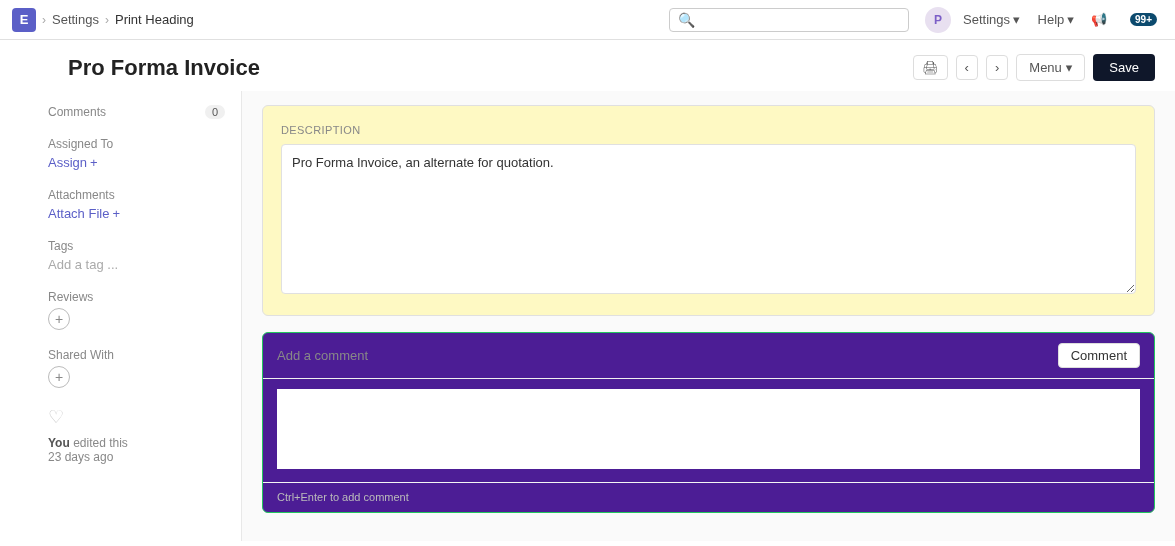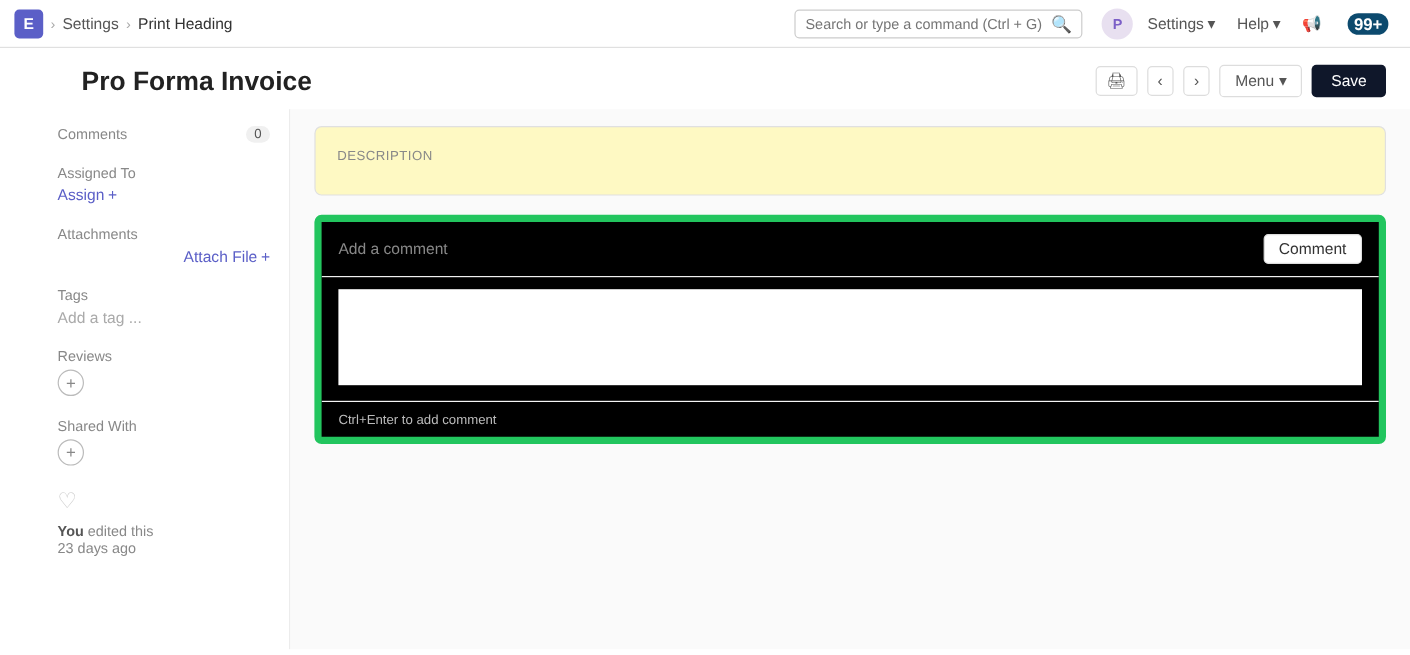--- a/index.html
+++ b/index.html
@@ -31,21 +31,21 @@
     .nav-avatar {
       width: 26px; height: 26px; border-radius: 50%; background: #e8e0f0;
       display: flex; align-items: center; justify-content: center;
       color: #7c5fc7; font-weight: bold; font-size: 12px; margin-left: 10px;
     }
     .nav-btn {
       background: none; border: none; cursor: pointer; color: #555; font-size: 13px;
       display: flex; align-items: center; gap: 3px; padding: 3px 6px;
     }
     .notif-badge {
-      background: #0c4a6e; color: #fff; font-size: 14px; font-weight: bold;
+      background: #0c4a6e; color: #fff; font-size: 10px; font-weight: bold;
       border-radius: 10px; padding: 1px 5px; margin-left: 4px;
     }
 
     
     .page-header {
       display: flex; align-items: center; justify-content: space-between;
       padding: 14px 20px 10px 20px;
     }
     .page-title { font-size: 22px; font-weight: 600; color: #222; margin-left: 48px; }
     .page-actions { display: flex; align-items: center; gap: 8px; }
@@ -79,21 +79,21 @@
     .sidebar-count {
       background: #f0f0f0; border-radius: 10px; padding: 1px 7px;
       font-size: 11px; color: #555;
     }
     .assign-link {
       color: #5b5fc7; font-size: 13px; cursor: pointer;
       display: flex; align-items: center; gap: 3px;
     }
     .attach-link {
       color: #5b5fc7; font-size: 13px; cursor: pointer;
-      display: flex; align-items: center; gap: 3px; justify-content: flex-end;
+      display: flex; align-items: center; gap: 3px;
     }
     .tag-add { color: #aaa; font-size: 13px; cursor: pointer; }
     .plus-circle-btn {
       width: 22px; height: 22px; border: 1.5px solid #bbb; border-radius: 50%;
       display: flex; align-items: center; justify-content: center;
       color: #888; font-size: 14px; cursor: pointer; background: #fff;
     }
     .heart-icon { color: #ccc; font-size: 18px; cursor: pointer; margin-top: 6px; }
     .you-edited { font-size: 12px; color: #888; margin-top: 8px; }
     .you-label { font-weight: 600; color: #555; }
@@ -106,21 +106,21 @@
     }
     .field-label { font-size: 11px; color: #888; font-weight: 500; margin-bottom: 8px; text-transform: uppercase; letter-spacing: 0.4px; }
     .desc-textarea {
       width: 100%; min-height: 150px; border: 1px solid #e0e0e0; border-radius: 4px;
       padding: 10px; font-size: 13px; color: #333; resize: vertical;
       font-family: inherit; outline: none; background: #fff;
     }
 
     
     .comment-card {
-      background: #000000; border: 6px solid #22c55e; border-radius: 6px;
+      background: #4c1d95; border: 1px solid #22c55e; border-radius: 6px;
       overflow: hidden;
     }
     .comment-header {
       display: flex; align-items: center; justify-content: space-between;
       padding: 10px 14px; border-bottom: 1px solid #f0f0f0;
     }
     .comment-header-label { font-size: 13px; color: #888; }
     .comment-btn {
       background: #fff; border: 1px solid #ddd; border-radius: 4px;
       padding: 4px 12px; font-size: 13px; cursor: pointer; color: #333;
@@ -137,21 +137,20 @@
 <body>
 
 <nav class="topnav">
   <div class="app-icon">E</div>
   <span class="breadcrumb-sep">›</span>
   <span class="breadcrumb-item">Settings</span>
   <span class="breadcrumb-sep">›</span>
   <span class="breadcrumb-item active">Print Heading</span>
 
   <div class="nav-search">
-    <input type="text" placeholder="Search or type a command (Ctrl + G)" style="">
     <span class="search-icon-svg">🔍</span>
   </div>
 
   <div class="nav-avatar">P</div>
   <button class="nav-btn">
     <span>Settings</span>
     <span>▾</span>
   </button>
   <button class="nav-btn">
     <span>Help</span>
@@ -229,20 +228,21 @@
       <br>
       <span>23 days ago</span>
     </div>
 
   </aside>
 
   <main class="content">
 
     <div class="card">
       <div class="field-label">Description</div>
+      <textarea class="desc-textarea" style="">Pro Forma Invoice, an alternate for quotation.</textarea>
     </div>
 
     <div class="comment-card">
       <div class="comment-header">
         <span class="comment-header-label">Add a comment</span>
         <button class="comment-btn">Comment</button>
       </div>
       <div class="comment-body">
         <textarea style="width: 100%; height: 80px; border: none; outline: none; resize: none; font-family: inherit; font-size: 13px; color: rgb(51, 51, 51);"></textarea>
       </div>

